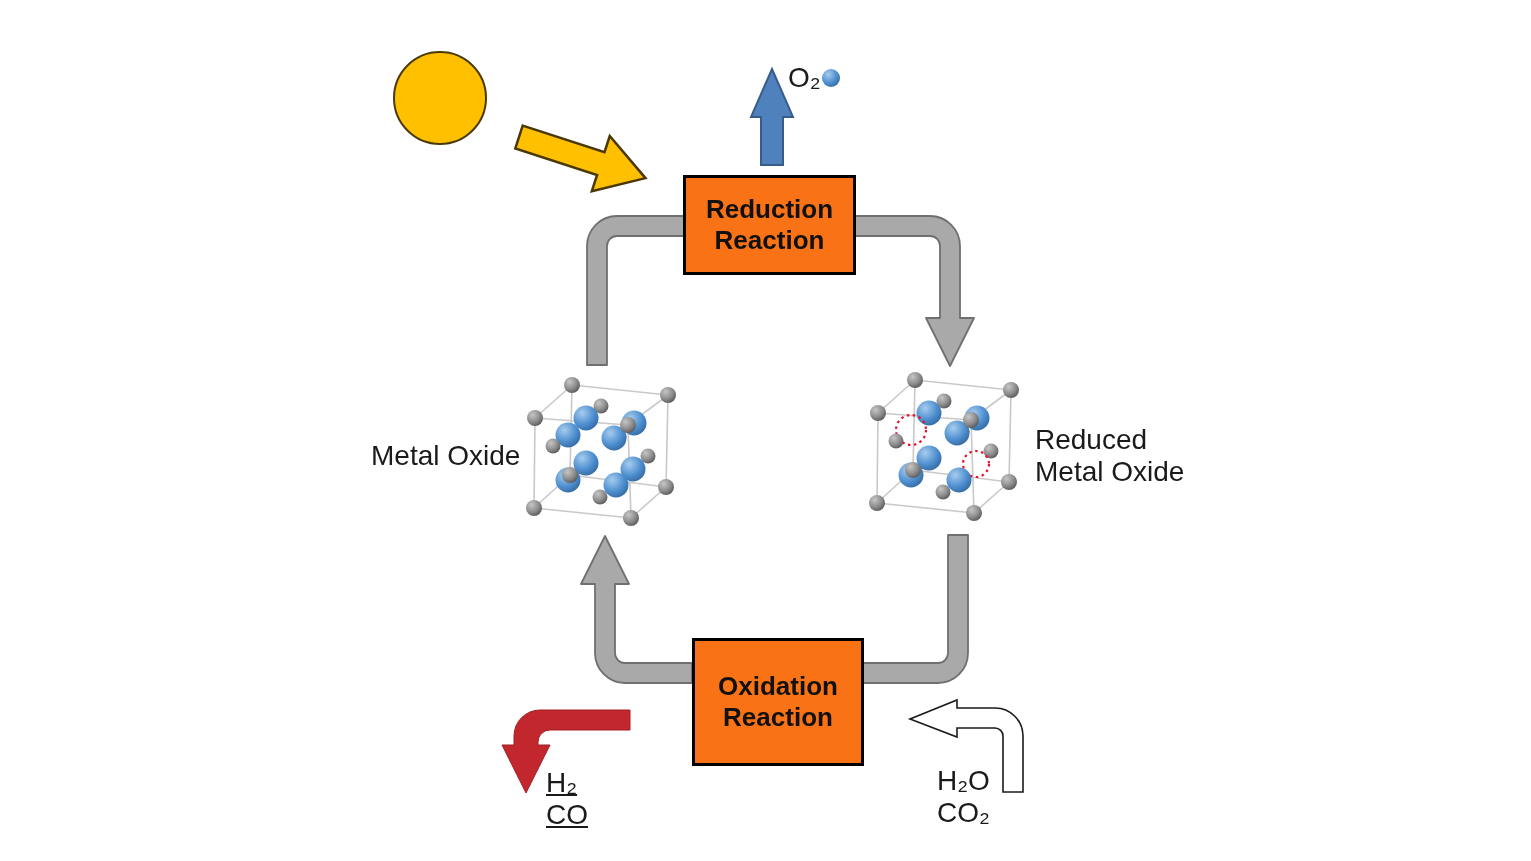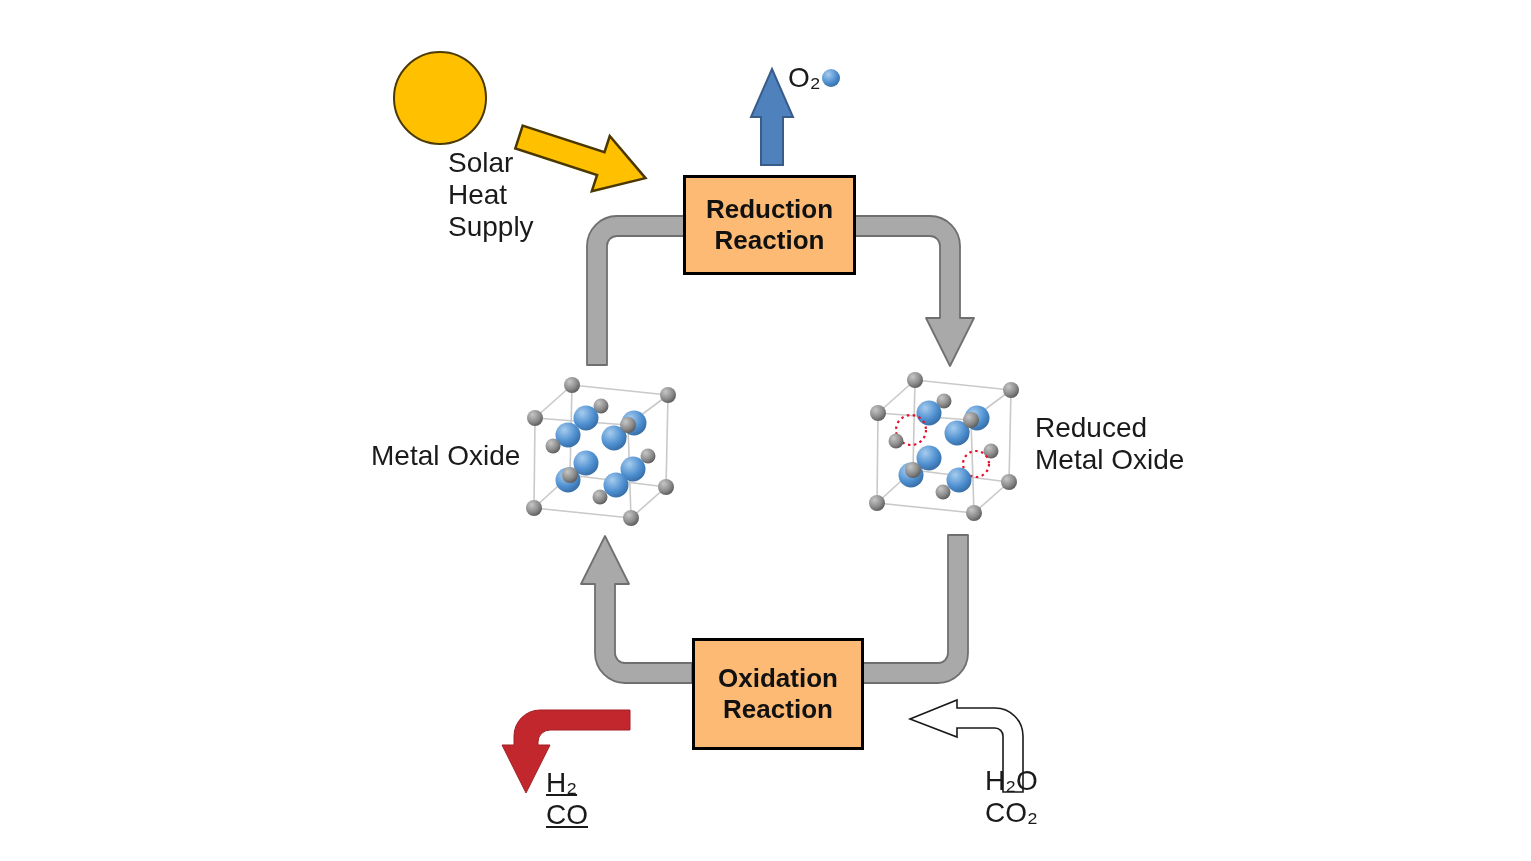--- a/index.html
+++ b/index.html
@@ -9,21 +9,21 @@
   }
   #gfx{position:absolute;left:0;top:0;}
   .sun{stroke:#4c3a06;stroke-width:2;}
   .solar-arrow{stroke:#4a3800;stroke-width:2.5;stroke-linejoin:miter;}
   .o2-arrow{stroke:#385D8A;stroke-width:2;}
   .pipe{stroke:#6F6F6F;stroke-width:1.8;stroke-linejoin:round;}
   .fuel-arrow{stroke:#A02024;stroke-width:1;}
   .steam-arrow{stroke:#1a1a1a;stroke-width:1.6;stroke-linejoin:miter;}
   .label{position:absolute;font-size:28px;line-height:32px;white-space:nowrap;}
   .rxn-box{
-    position:absolute;box-sizing:border-box;background:#fdba74;border:3px solid #000000;
+    position:absolute;box-sizing:border-box;background:#f97316;border:3px solid #000000;
     display:flex;flex-direction:column;align-items:center;justify-content:center;
     font-weight:bold;font-size:26px;line-height:31px;text-align:center;color:#111111;
   }
 </style>
 </head>
 <body>
 
 <div id="canvas">
 
   <svg id="gfx" width="1531" height="861" viewBox="0 0 1531 861">
@@ -128,48 +128,43 @@
           <circle cx="878" cy="413" r="8" fill="url(#gradGray)"></circle>
           <circle cx="971" cy="420" r="8" fill="url(#gradGray)"></circle>
           <circle cx="913" cy="470" r="8" fill="url(#gradGray)"></circle>
           <circle cx="1009" cy="482" r="8" fill="url(#gradGray)"></circle>
           <circle cx="877" cy="503" r="8" fill="url(#gradGray)"></circle>
           <circle cx="974" cy="513" r="8" fill="url(#gradGray)"></circle>
         </g>
       </g>
   </svg>
 
-  <div class="label" style="left:448px;top:147px;">
-    <div>Solar</div>
-    <div>Heat</div>
-    <div>Supply</div>
-  </div>
 
   <div class="label" style="left:788px;top:62px;">O₂</div>
 
   <div class="rxn-box" style="left:683px;top:175px;width:173px;height:100px;">
     <div>Reduction</div>
     <div>Reaction</div>
   </div>
 
-  <div class="rxn-box" style="left:692px;top:638px;width:172px;height:112px;">
+  <div class="rxn-box" style="left:692px;top:638px;width:172px;height:128px;">
     <div>Oxidation</div>
     <div>Reaction</div>
   </div>
 
   <div class="label" style="left:371px;top:440px;">Metal Oxide</div>
 
-  <div class="label" style="left:1035px;top:412px;">
+  <div class="label" style="left:1035px;top:424px;">
     <div>Reduced</div>
     <div>Metal Oxide</div>
   </div>
 
   <div class="label" style="left:546px;top:767px;text-decoration:underline;">
     <div>H₂</div>
     <div>CO</div>
   </div>
 
-  <div class="label" style="left:937px;top:765px;margin-left:48px;">
+  <div class="label" style="left:937px;top:765px;">
     <div>H₂O</div>
     <div>CO₂</div>
   </div>
 
 </div>
 
 </body></html>

